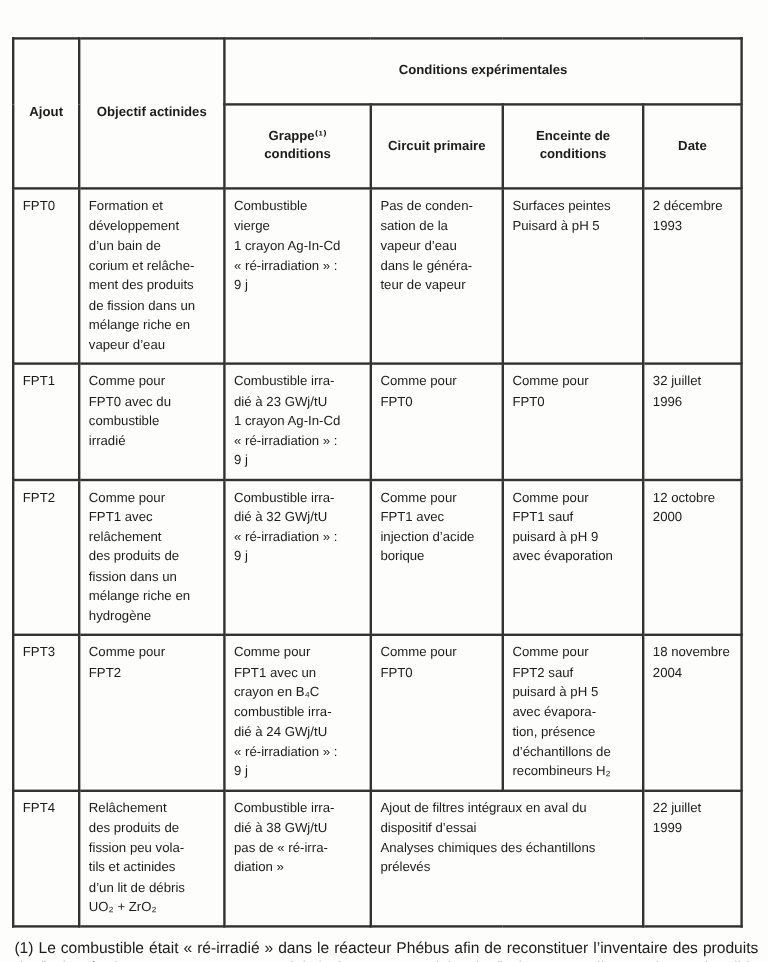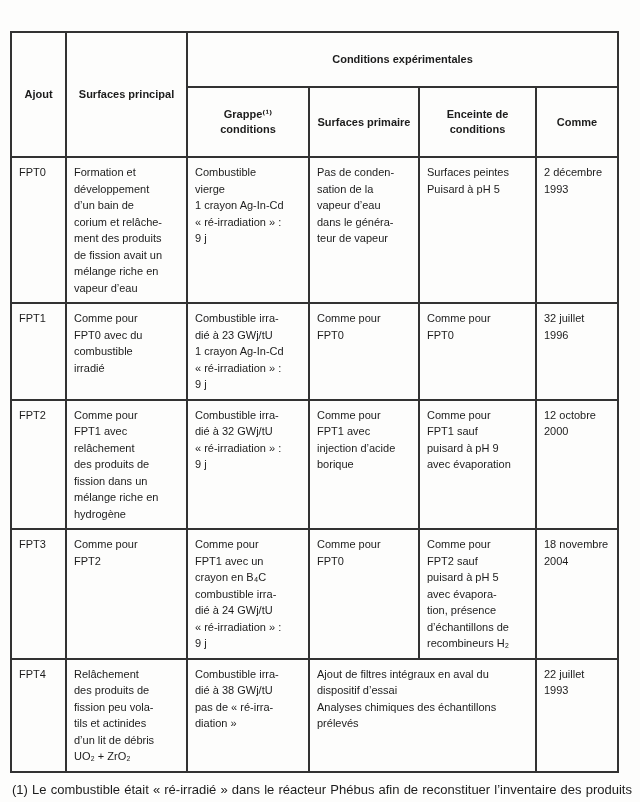--- a/index.html
+++ b/index.html
@@ -84,41 +84,41 @@
       <col style="width:55px">
       <col style="width:121px">
       <col style="width:122px">
       <col style="width:110px">
       <col style="width:117px">
       <col style="width:82px">
     </colgroup>
     <thead>
       <tr>
         <th rowspan="2">Ajout</th>
-        <th rowspan="2">Surfaces principal</th>
+        <th rowspan="2">Objectif actinides</th>
         <th colspan="4" class="conditions-header">Conditions expérimentales</th>
       </tr>
       <tr class="sub-header">
         <th>Grappe⁽¹⁾
 conditions</th>
-        <th>Surfaces primaire</th>
+        <th>Circuit primaire</th>
         <th>Enceinte de
 conditions</th>
-        <th>Comme</th>
+        <th>Date</th>
       </tr>
     </thead>
     <tbody>
       <tr>
         <td class="essai-cell">FPT0</td>
         <td>Formation et
 développement
 d’un bain de
 corium et relâche-
 ment des produits
-de fission avait un
+de fission dans un
 mélange riche en
 vapeur d’eau</td>
         <td>Combustible
 vierge
 1 crayon Ag-In-Cd
 « ré-irradiation » :
 9 j</td>
         <td>Pas de conden-
 sation de la
 vapeur d’eau
@@ -204,20 +204,20 @@
 UO₂ + ZrO₂</td>
         <td>Combustible irra-
 dié à 38 GWj/tU
 pas de « ré-irra-
 diation »</td>
         <td colspan="2">Ajout de filtres intégraux en aval du
 dispositif d’essai
 Analyses chimiques des échantillons
 prélevés</td>
         <td>22 juillet
-1993</td>
+1999</td>
       </tr>
     </tbody>
   </table>
 
   <p class="footnote">(1) Le combustible était « ré-irradié » dans le réacteur Phébus afin de reconstituer l’inventaire des produits de fission à vie courte, notamment celui de l’¹³¹I, ces produits de fission ayant disparu du combustible depuis le déchargement du réacteur où il avait été irradié.</p>
 
 </div>
 
 </body></html>

